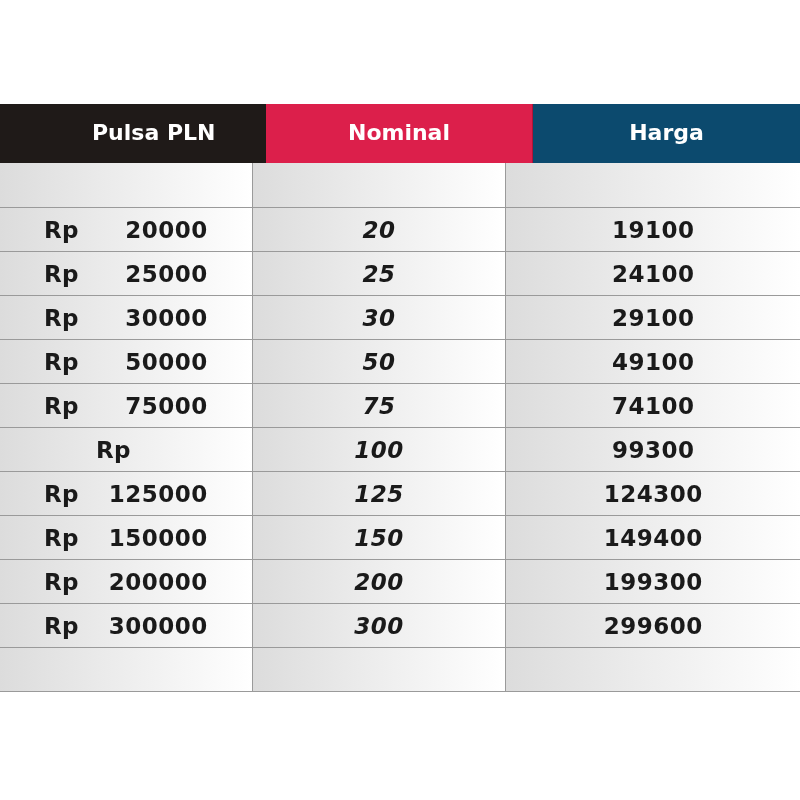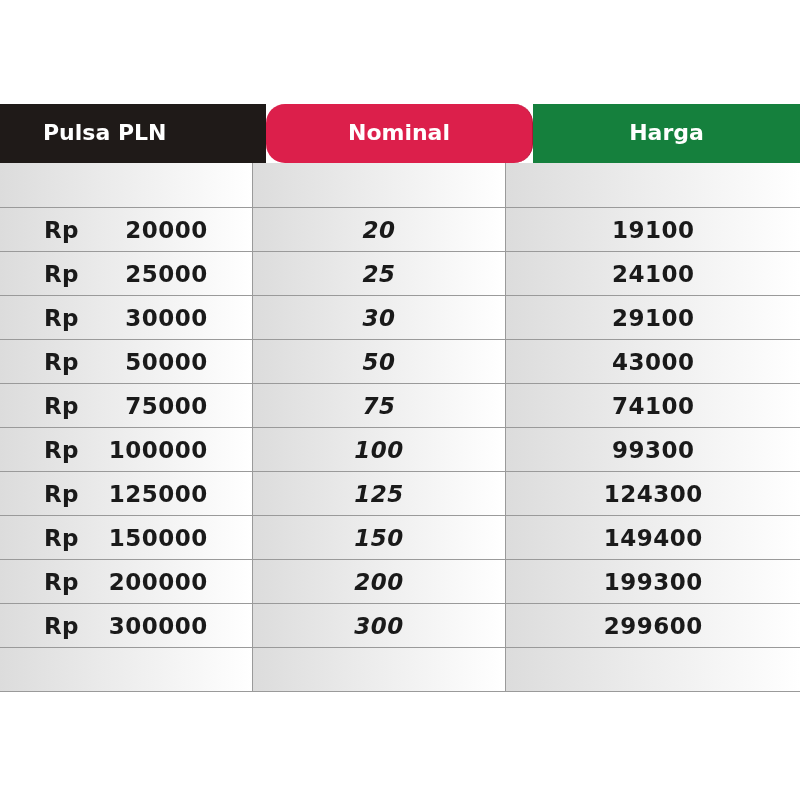--- a/index.html
+++ b/index.html
@@ -2,23 +2,23 @@
 <html><head>
 <meta charset="utf-8">
 <style>
   html, body { margin: 0; padding: 0; background: #ffffff; }
   body { width: 800px; height: 800px; position: relative; overflow: hidden;
          font-family: "DejaVu Sans", sans-serif; }
   .table { position: absolute; left: 0; top: 104px; width: 800px; }
   .header { display: flex; height: 59px; }
   .hcell { box-sizing: border-box; display: flex; align-items: center; justify-content: center;
            color: #ffffff; font-weight: bold; font-size: 22px; padding-bottom: 3px; }
-  .h1 { width: 266px; background: #1f1a18; position: relative; justify-content: flex-start; padding-left: 43px; }
-  .h2 { width: 267px; background: #dc1f4b; border-right: 1px solid #b01338; border-radius: 19px; }
-  .h3 { width: 267px; background: #15803d; }
+  .h1 { width: 266px; background: #1f1a18; position: relative; justify-content: flex-start; padding-left: 92px; }
+  .h2 { width: 267px; background: #dc1f4b; border-right: 1px solid #b01338; }
+  .h3 { width: 267px; background: #0c4a6e; }
   .row { display: flex; height: 44px; border-bottom: 1px solid #9a9a9a; box-sizing: border-box; }
   .cell { box-sizing: border-box; display: flex; align-items: center; justify-content: center;
           background: linear-gradient(to right, #dcdcdc 0%, #ececec 45%, #ffffff 100%);
           font-size: 23px; font-weight: bold; color: #1a1a1a; letter-spacing: 0.5px; }
   .c1 { width: 266px; border-right: 1px solid #9a9a9a; }
   .c2 { width: 267px; border-right: 1px solid #9a9a9a; font-style: italic; }
   .c3 { width: 309px; }
   .rp { display: inline-block; width: 60px; text-align: left; }
   .amt { display: inline-block; width: 104px; text-align: right; }
   .logo { position: absolute; left: 12px; top: 14px; width: 76px; height: 79px; background: #fff200; z-index: 2; }
@@ -65,34 +65,33 @@
         </div>
         <div class="cell c2">30</div>
         <div class="cell c3">29100</div>
       </div>
       <div class="row">
         <div class="cell c1">
           <span class="rp">Rp</span>
           <span class="amt">50000</span>
         </div>
         <div class="cell c2">50</div>
-        <div class="cell c3">43000</div>
+        <div class="cell c3">49100</div>
       </div>
       <div class="row">
         <div class="cell c1">
           <span class="rp">Rp</span>
           <span class="amt">75000</span>
         </div>
         <div class="cell c2">75</div>
         <div class="cell c3">74100</div>
       </div>
       <div class="row">
         <div class="cell c1">
           <span class="rp">Rp</span>
-          <span class="amt">100000</span>
         </div>
         <div class="cell c2">100</div>
         <div class="cell c3">99300</div>
       </div>
       <div class="row">
         <div class="cell c1">
           <span class="rp">Rp</span>
           <span class="amt">125000</span>
         </div>
         <div class="cell c2">125</div>

